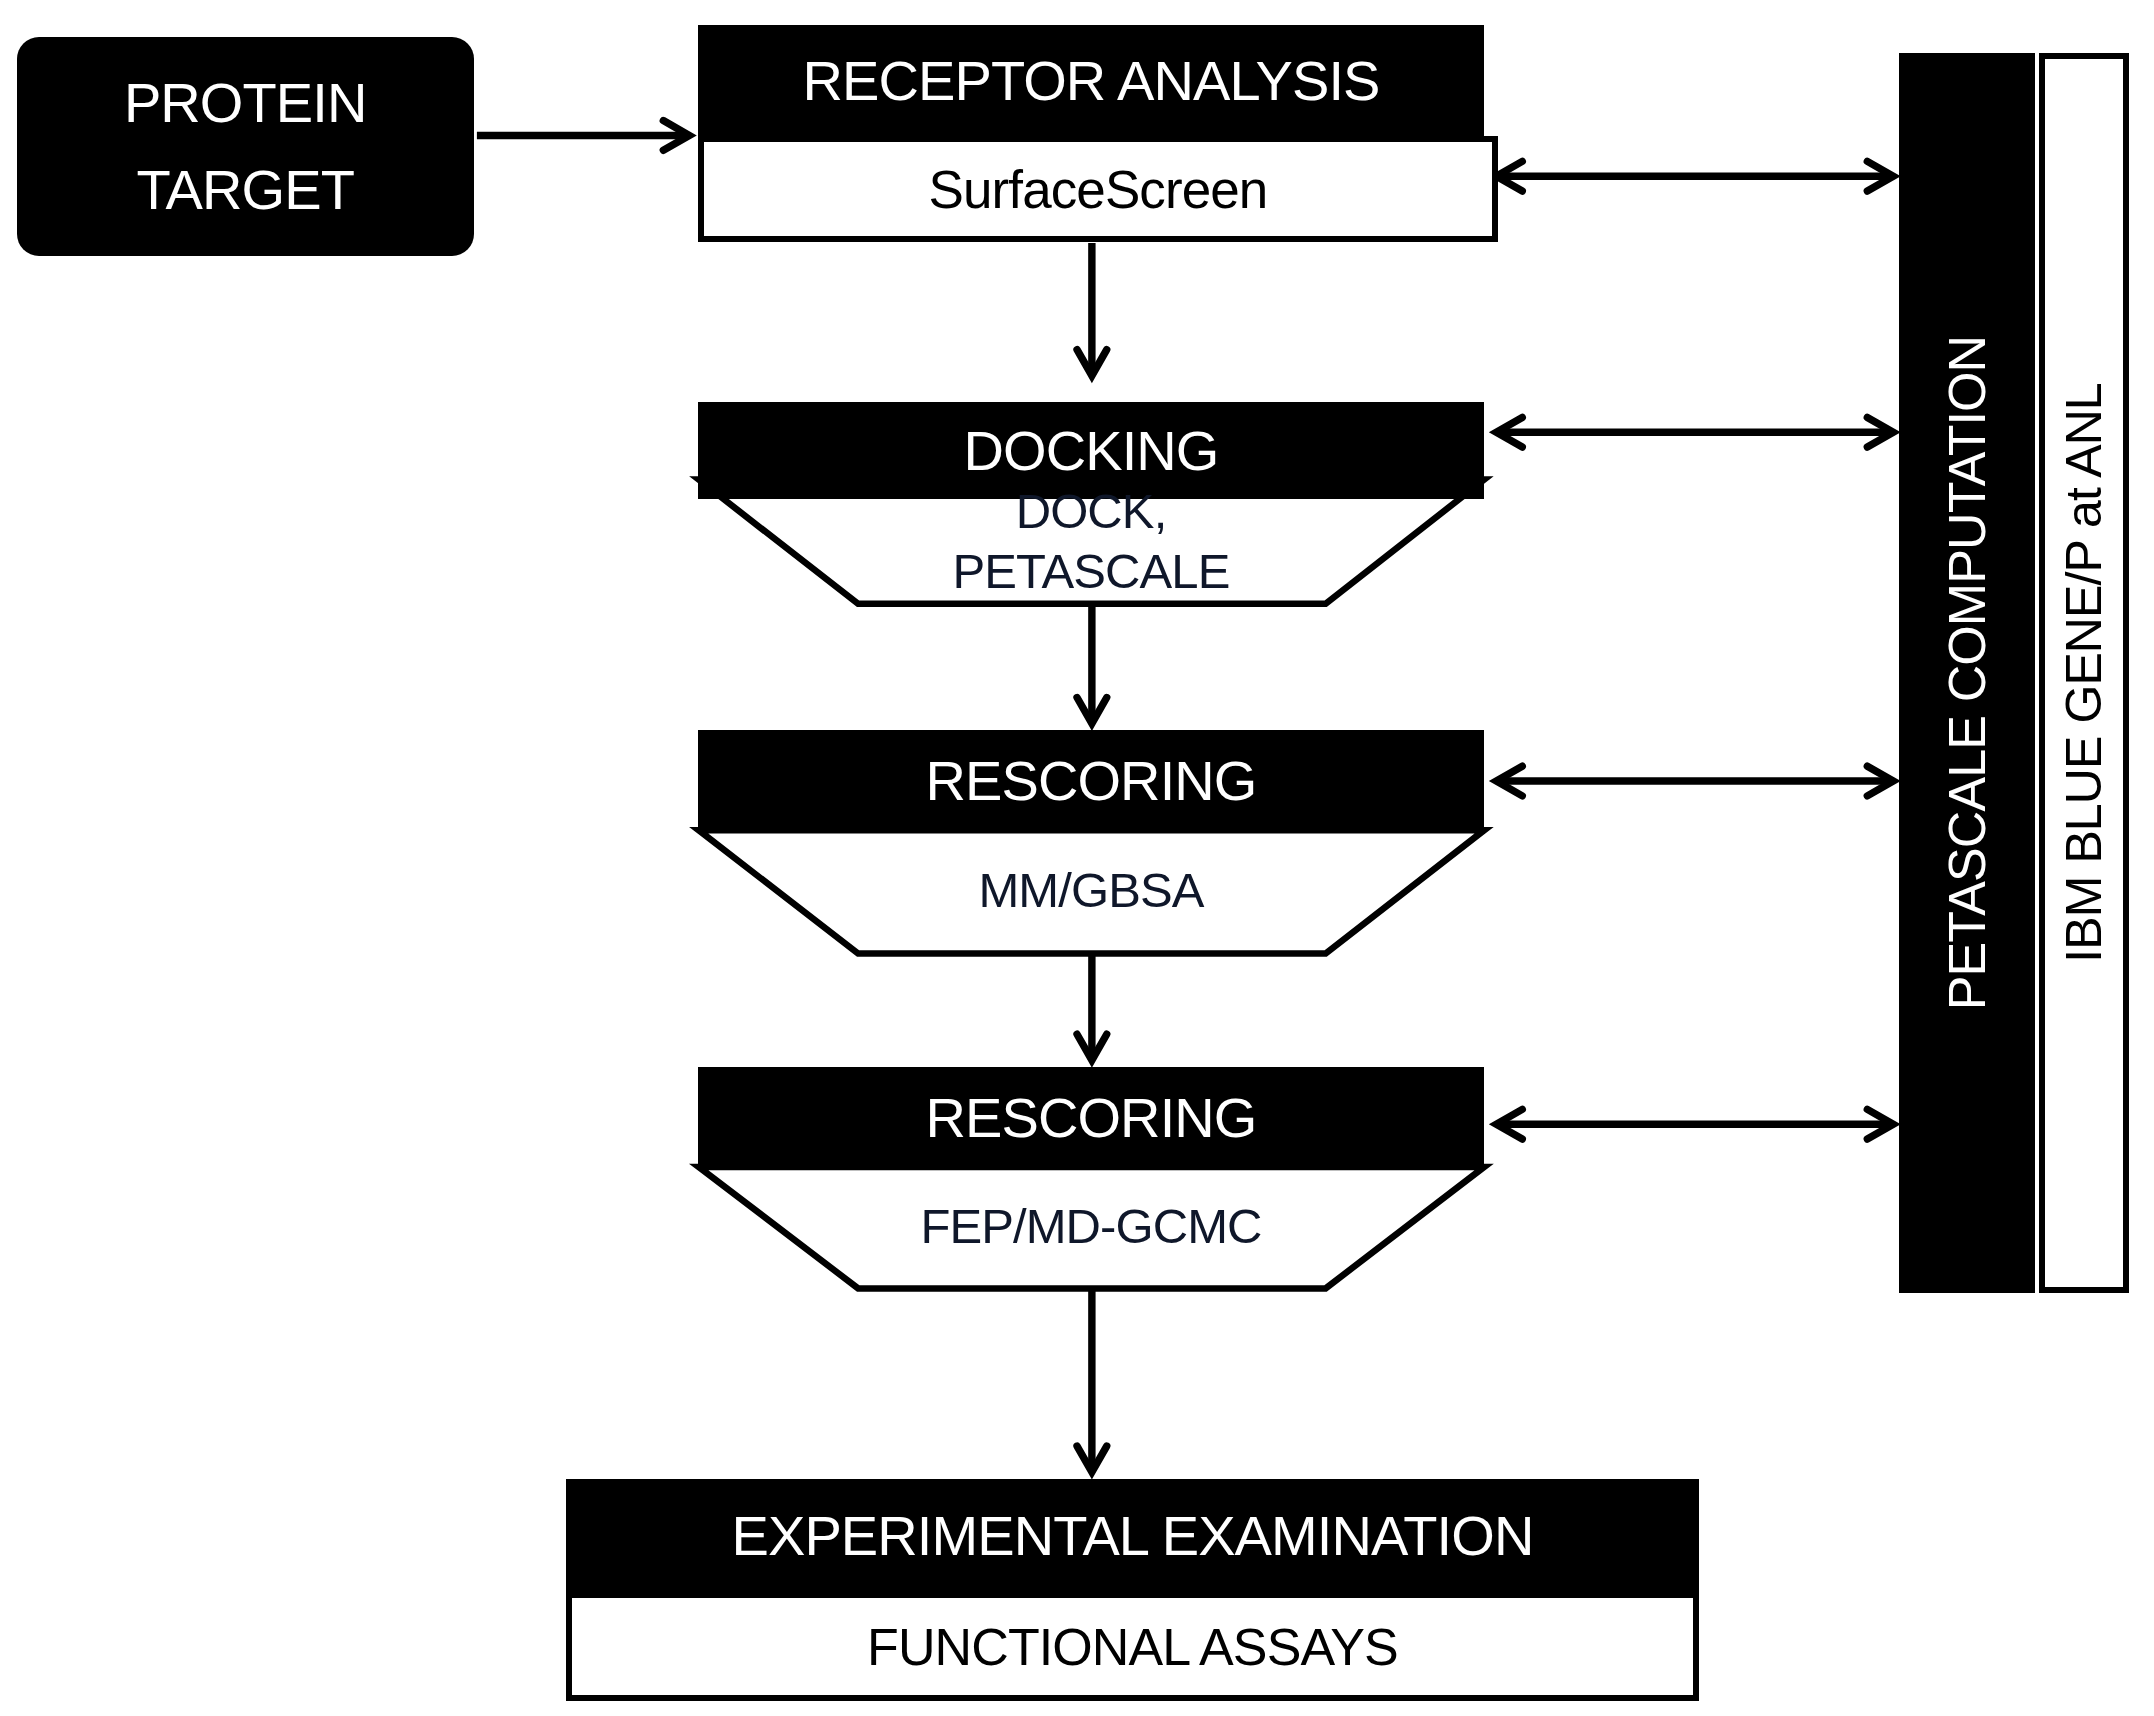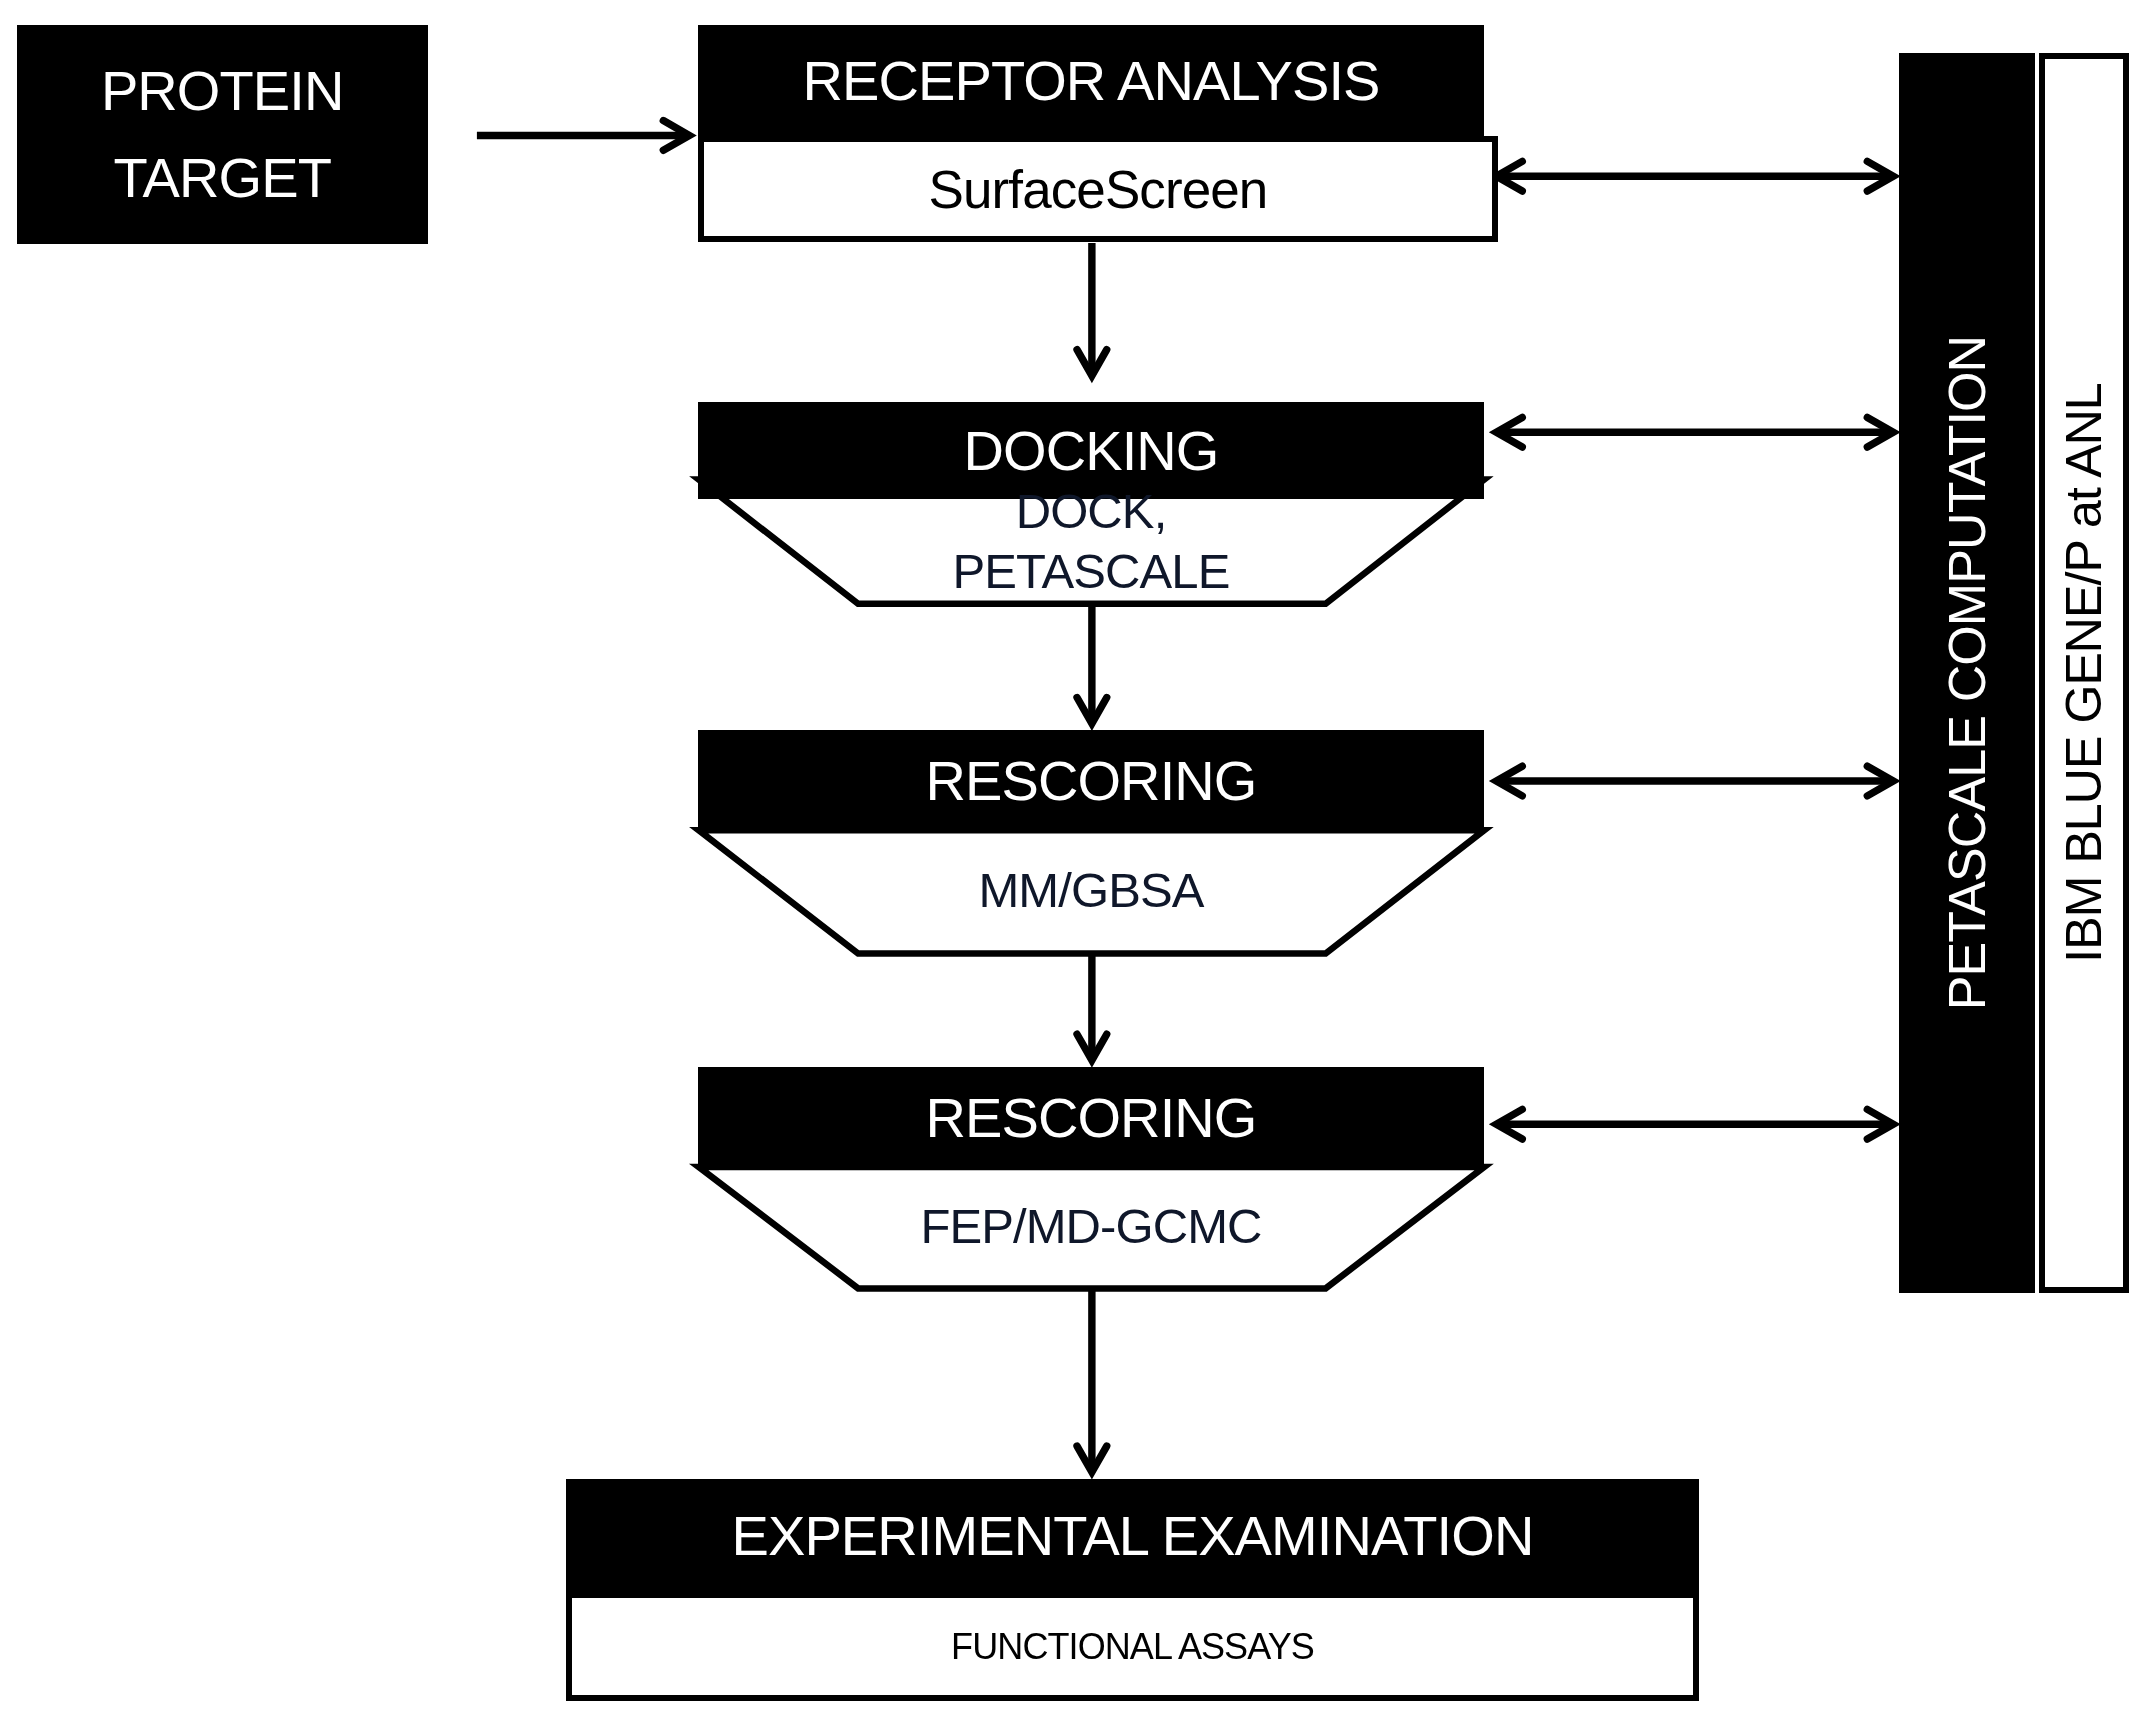--- a/index.html
+++ b/index.html
@@ -84,21 +84,21 @@
     <line x1="1177" y1="653" x2="1177" y2="779" stroke="#000000" stroke-width="8" marker-end="url(#ah)"></line>
     <line x1="1177" y1="1030" x2="1177" y2="1142" stroke="#000000" stroke-width="8" marker-end="url(#ah)"></line>
     <line x1="1177" y1="1391" x2="1177" y2="1586" stroke="#000000" stroke-width="8" marker-end="url(#ah)"></line>
 
     <line x1="1614" y1="190" x2="2040" y2="190" stroke="#000000" stroke-width="8" marker-start="url(#ah)" marker-end="url(#ah)"></line>
     <line x1="1614" y1="466" x2="2040" y2="466" stroke="#000000" stroke-width="8" marker-start="url(#ah)" marker-end="url(#ah)"></line>
     <line x1="1614" y1="842" x2="2040" y2="842" stroke="#000000" stroke-width="8" marker-start="url(#ah)" marker-end="url(#ah)"></line>
     <line x1="1614" y1="1212" x2="2040" y2="1212" stroke="#000000" stroke-width="8" marker-start="url(#ah)" marker-end="url(#ah)"></line>
   </svg>
 
-  <div class="abs black-box hdr" style="left:16.7px;top:25px;width:411px;height:219px;flex-direction:column;line-height:1.55;">
+  <div class="abs black-box hdr" style="left:16.7px;top:37px;width:457px;height:219px;flex-direction:column;line-height:1.55;border-radius:22px;">
     <span>PROTEIN</span>
     <span>TARGET</span>
   </div>
 
   <div class="abs black-box hdr" style="left:698px;top:25px;width:786px;height:111px;">
     <span>RECEPTOR ANALYSIS</span>
   </div>
   <div class="abs white-box sub" style="left:698px;top:136px;width:800px;height:106px;">
     <span>SurfaceScreen</span>
   </div>
@@ -121,21 +121,21 @@
   <div class="abs black-box hdr" style="left:698px;top:1067px;width:786px;height:101px;">
     <span>RESCORING</span>
   </div>
   <div class="abs tool-text trap-label" style="left:698px;top:1171px;width:786px;height:111px;">
     <span>FEP/MD-GCMC</span>
   </div>
 
   <div class="abs black-box hdr" style="left:566px;top:1479px;width:1133px;height:113px;">
     <span>EXPERIMENTAL EXAMINATION</span>
   </div>
-  <div class="abs white-box" style="left:566px;top:1592px;width:1133px;height:109px;font-size:36px;letter-spacing:-0.9px;">
+  <div class="abs white-box" style="left:566px;top:1592px;width:1133px;height:109px;font-size:52px;letter-spacing:-0.9px;">
     <span>FUNCTIONAL ASSAYS</span>
   </div>
 
   <div class="abs black-box vbar" style="left:1899px;top:53px;width:136px;height:1240px;">
     <span class="vtext">PETASCALE COMPUTATION</span>
   </div>
 
   <div class="abs white-box vbar" style="left:2039px;top:53px;width:90px;height:1240px;">
     <span class="vtext" style="font-size:50px;">IBM BLUE GENE/P at ANL</span>
   </div>

